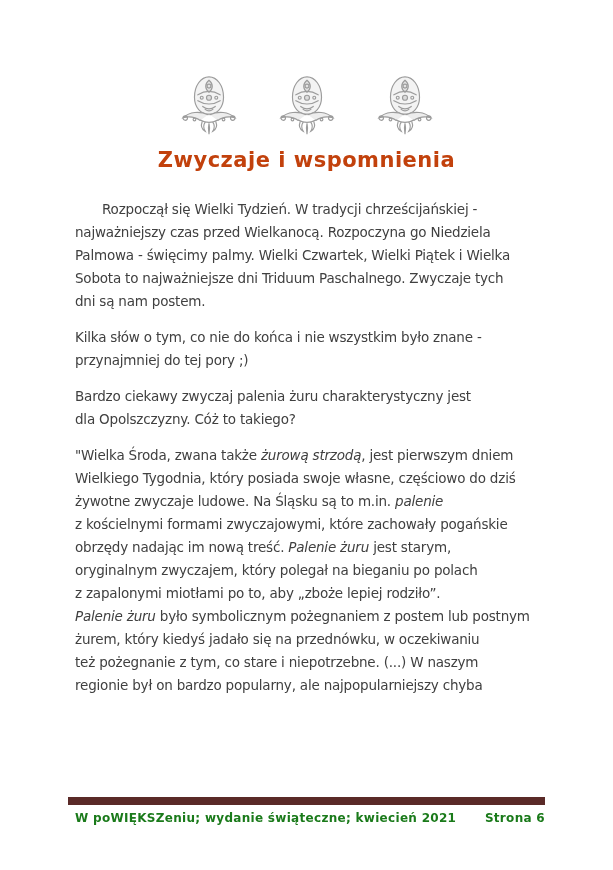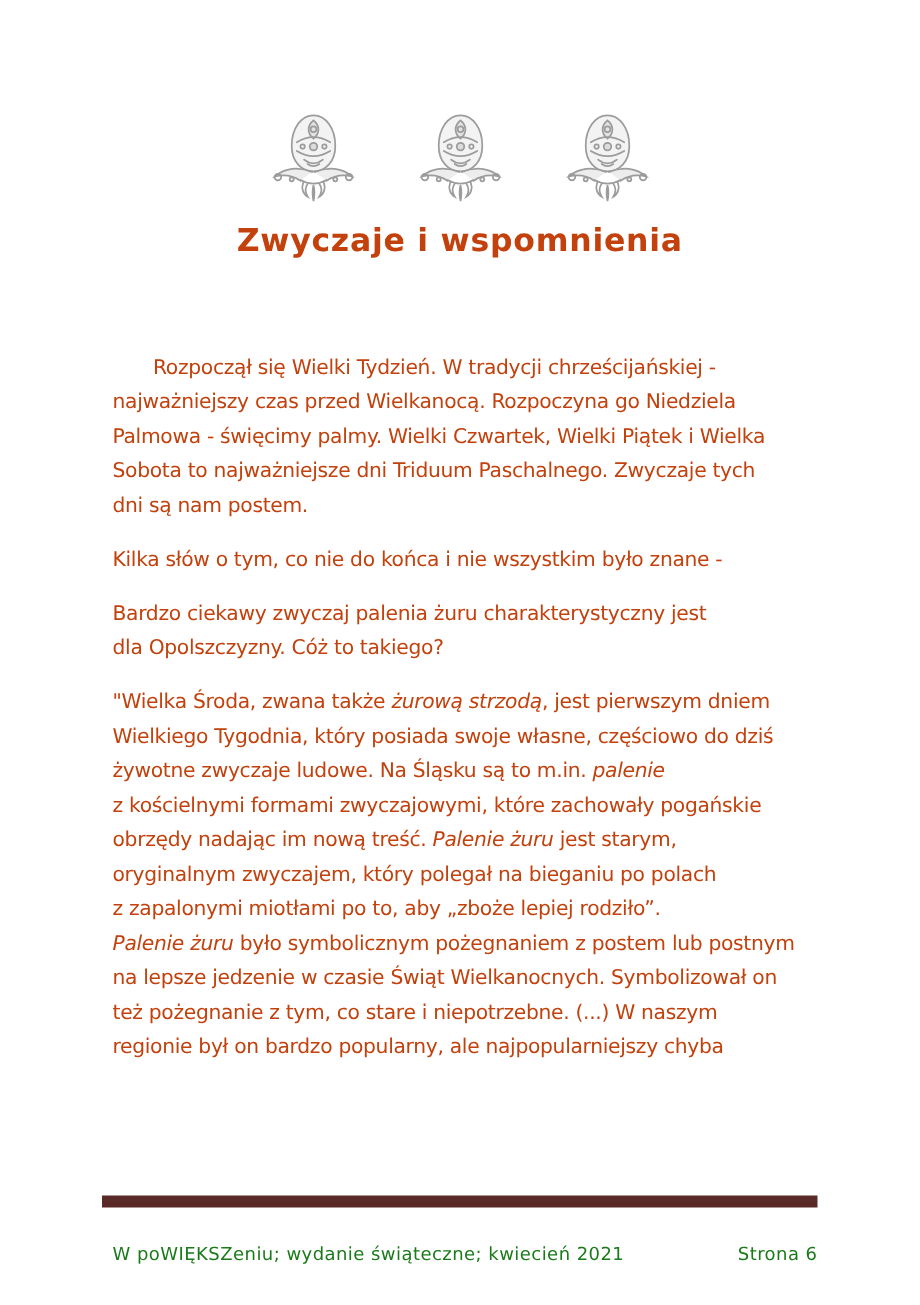--- a/index.html
+++ b/index.html
@@ -38,24 +38,24 @@
   .line { display: block; white-space: nowrap; }
   .para.indent .line:first-child { padding-left: 27px; }
   .line em { }
   .footer-rule {
     position: absolute;
     left: 68px; top: 797px;
     width: 477px; height: 8px;
   }
   .footer-row {
     position: absolute;
-    left: 75px; top: 829px; width: 470px;
+    left: 75px; top: 811px; width: 470px;
     display: flex; justify-content: space-between;
     font-size: 12px;
-    font-weight: normal;
+    font-weight: bold;
     letter-spacing: 0.3px;
   }
   .svg-defs { position: absolute; width: 0; height: 0; }
 </style>
 </head>
 <body>
 
 <svg class="svg-defs" aria-hidden="true">
   <defs>
     <symbol id="orn" viewBox="0 0 60 64">
@@ -94,45 +94,46 @@
       <svg class="orn-svg">
         <use href="#orn"></use>
       </svg>
       <svg class="orn-svg">
         <use href="#orn"></use>
       </svg>
     </div>
 
   <h1 class="page-title" style="color: #c2410c;">Zwyczaje i wspomnienia</h1>
 
-  <div class="body-text" style="color: #c2410c; margin-top: 36px;">
+  <div class="body-text" style="color: #404040;">
       <p class="para indent">
         <span class="line"><span>Rozpoczął się Wielki Tydzień. W tradycji chrześcijańskiej -</span></span>
         <span class="line"><span>najważniejszy czas przed Wielkanocą. Rozpoczyna go Niedziela</span></span>
         <span class="line"><span>Palmowa - święcimy palmy. Wielki Czwartek, Wielki Piątek i Wielka</span></span>
         <span class="line"><span>Sobota to najważniejsze dni Triduum Paschalnego. Zwyczaje tych</span></span>
         <span class="line"><span>dni są nam postem.</span></span>
       </p>
       <p class="para">
         <span class="line"><span>Kilka słów o tym, co nie do końca i nie wszystkim było znane -</span></span>
+        <span class="line"><span>przynajmniej do tej pory ;)</span></span>
       </p>
       <p class="para">
         <span class="line"><span>Bardzo ciekawy zwyczaj palenia żuru charakterystyczny jest</span></span>
         <span class="line"><span>dla Opolszczyzny. Cóż to takiego?</span></span>
       </p>
       <p class="para">
         <span class="line"><span>"Wielka Środa, zwana także </span><em>żurową strzodą</em><span>, jest pierwszym dniem</span></span>
         <span class="line"><span>Wielkiego Tygodnia, który posiada swoje własne, częściowo do dziś</span></span>
         <span class="line"><span>żywotne zwyczaje ludowe. Na Śląsku są to m.in. </span><em>palenie</em></span>
         <span class="line"><span>z kościelnymi formami zwyczajowymi, które zachowały pogańskie</span></span>
         <span class="line"><span>obrzędy nadając im nową treść. </span><em>Palenie żuru</em><span> jest starym,</span></span>
         <span class="line"><span>oryginalnym zwyczajem, który polegał na bieganiu po polach</span></span>
         <span class="line"><span>z zapalonymi miotłami po to, aby „zboże lepiej rodziło”.</span></span>
         <span class="line"><em>Palenie żuru</em><span> było symbolicznym pożegnaniem z postem lub postnym</span></span>
-        <span class="line"><span>na lepsze jedzenie w czasie Świąt Wielkanocnych. Symbolizował on</span></span>
+        <span class="line"><span>żurem, który kiedyś jadało się na przednówku, w oczekiwaniu</span></span>
         <span class="line"><span>też pożegnanie z tym, co stare i niepotrzebne. (...) W naszym</span></span>
         <span class="line"><span>regionie był on bardzo popularny, ale najpopularniejszy chyba</span></span>
       </p>
     </div>
 
   <div class="footer-rule" style="background: rgb(90, 42, 40);"></div>
 
   <div class="footer-row" style="color: rgb(26, 122, 26);">
     <span>W poWIĘKSZeniu; wydanie świąteczne; kwiecień 2021</span>
     <span>Strona 6</span>

